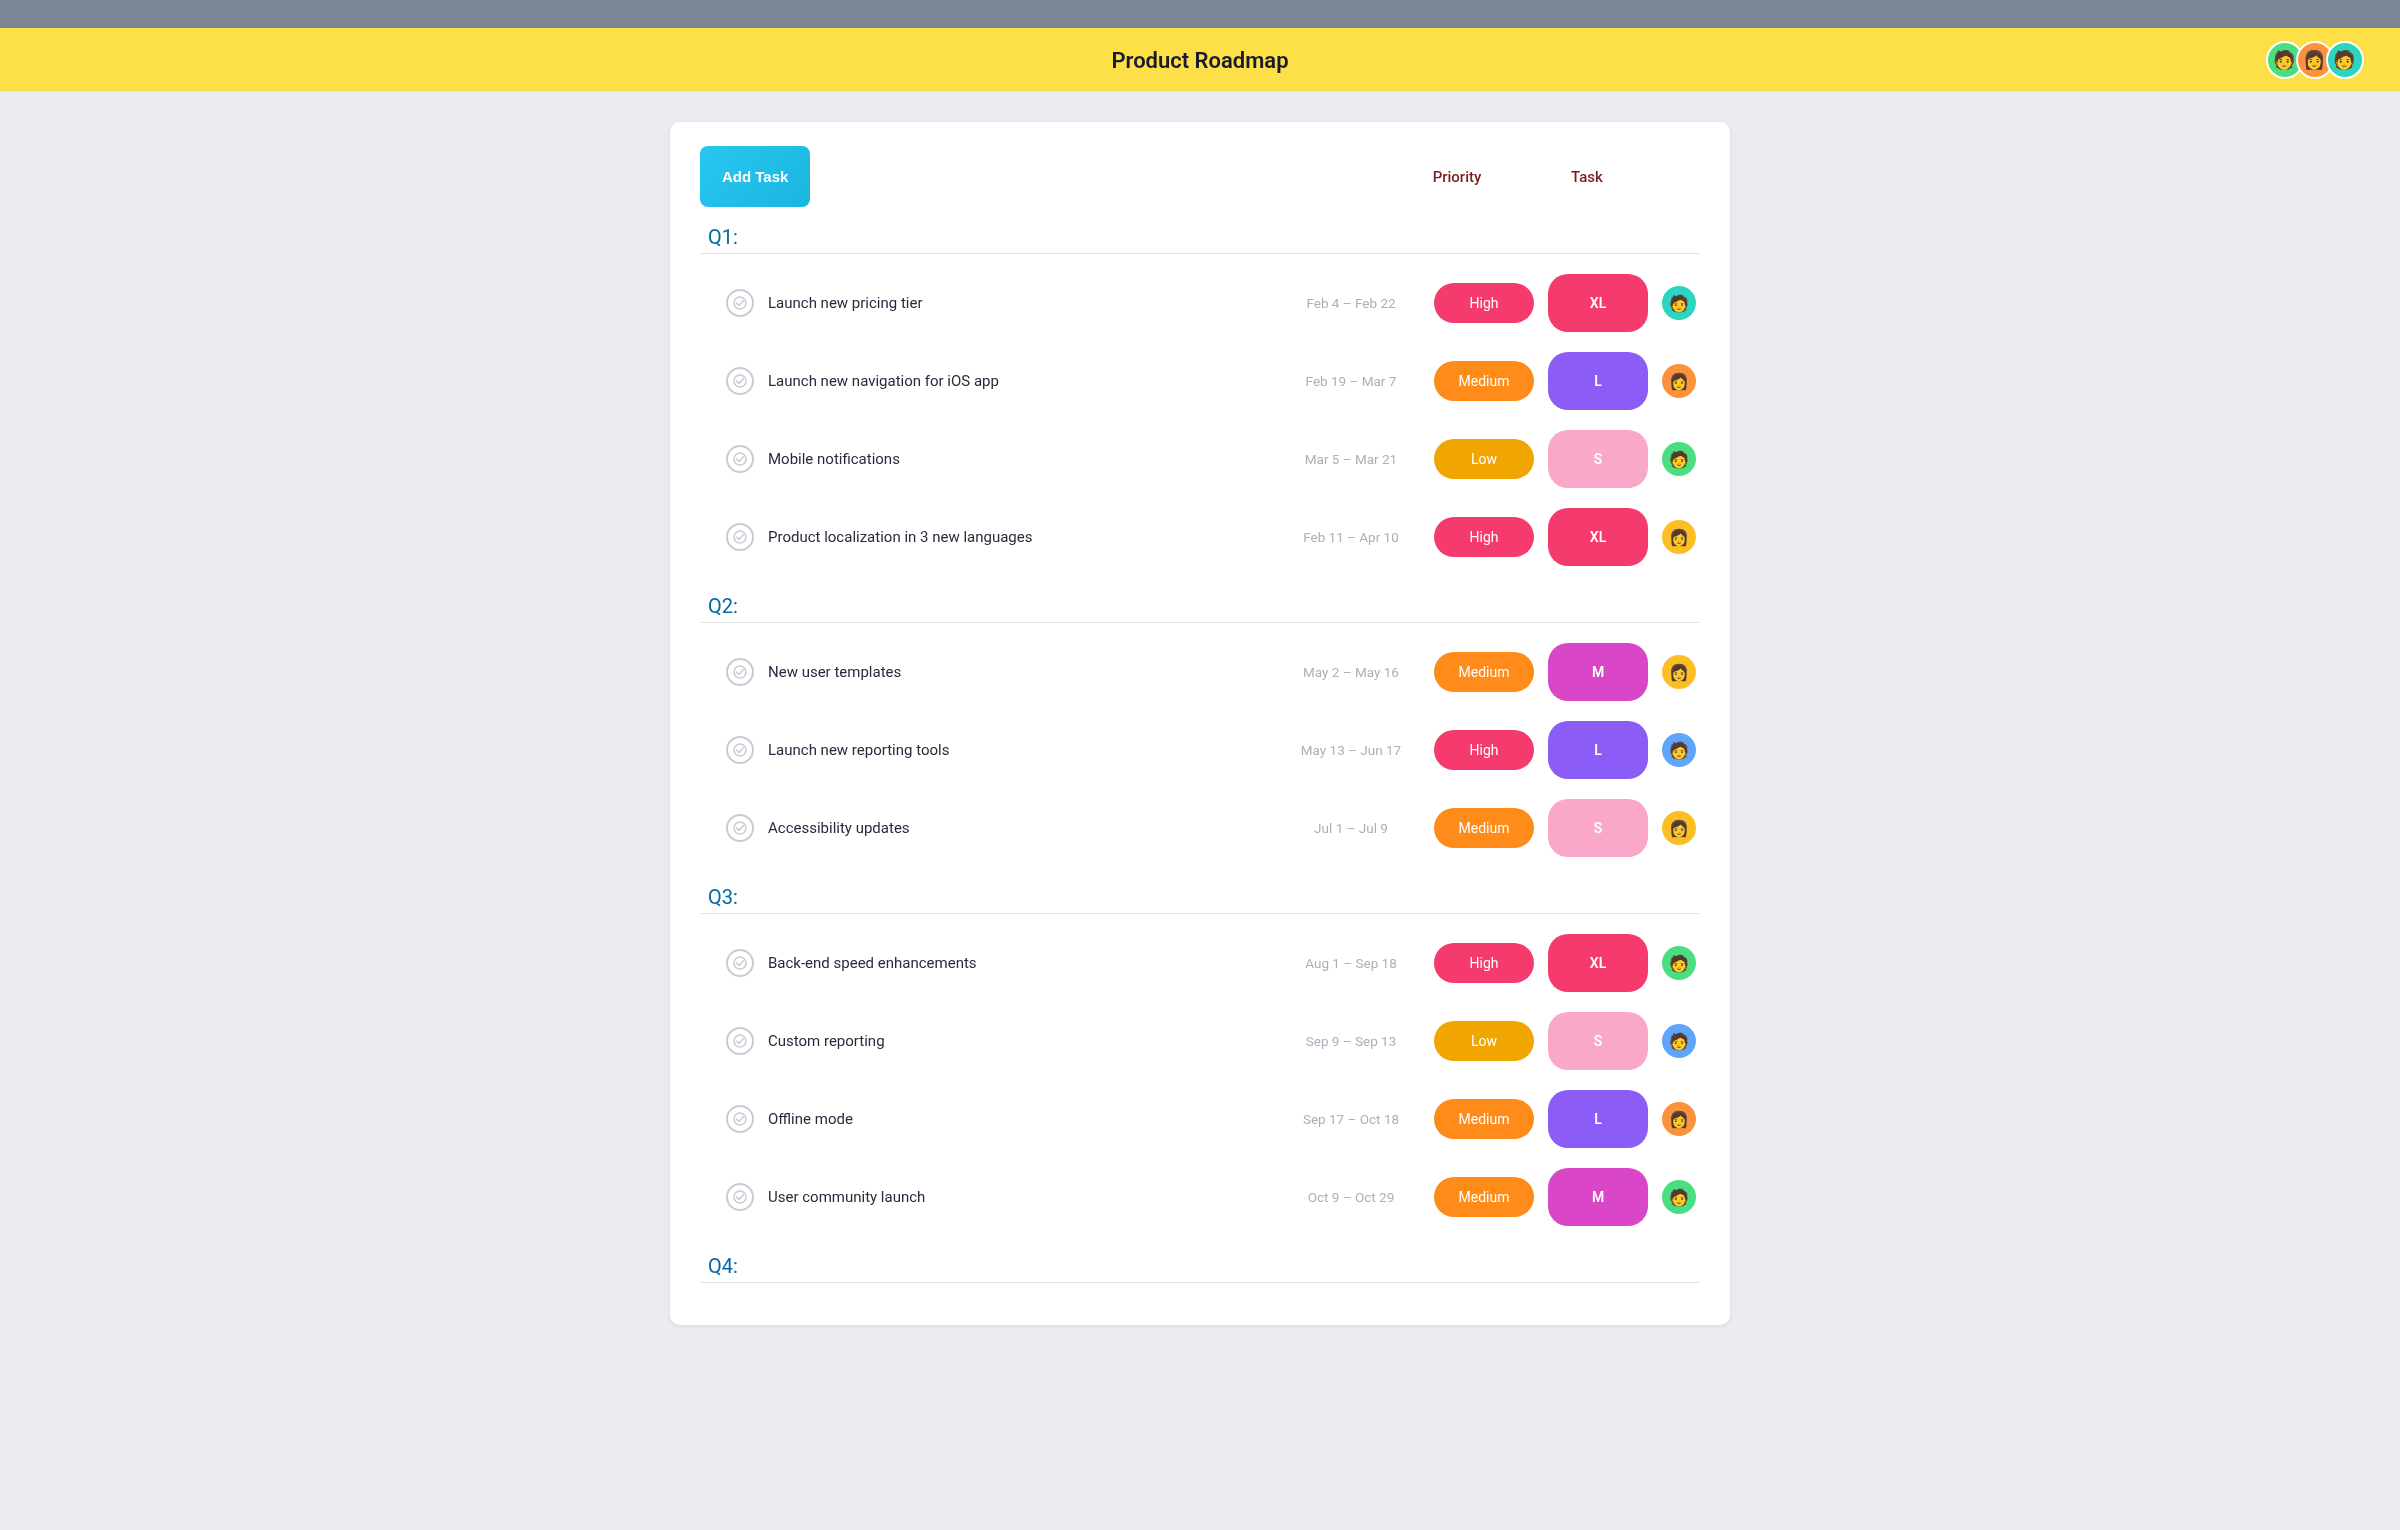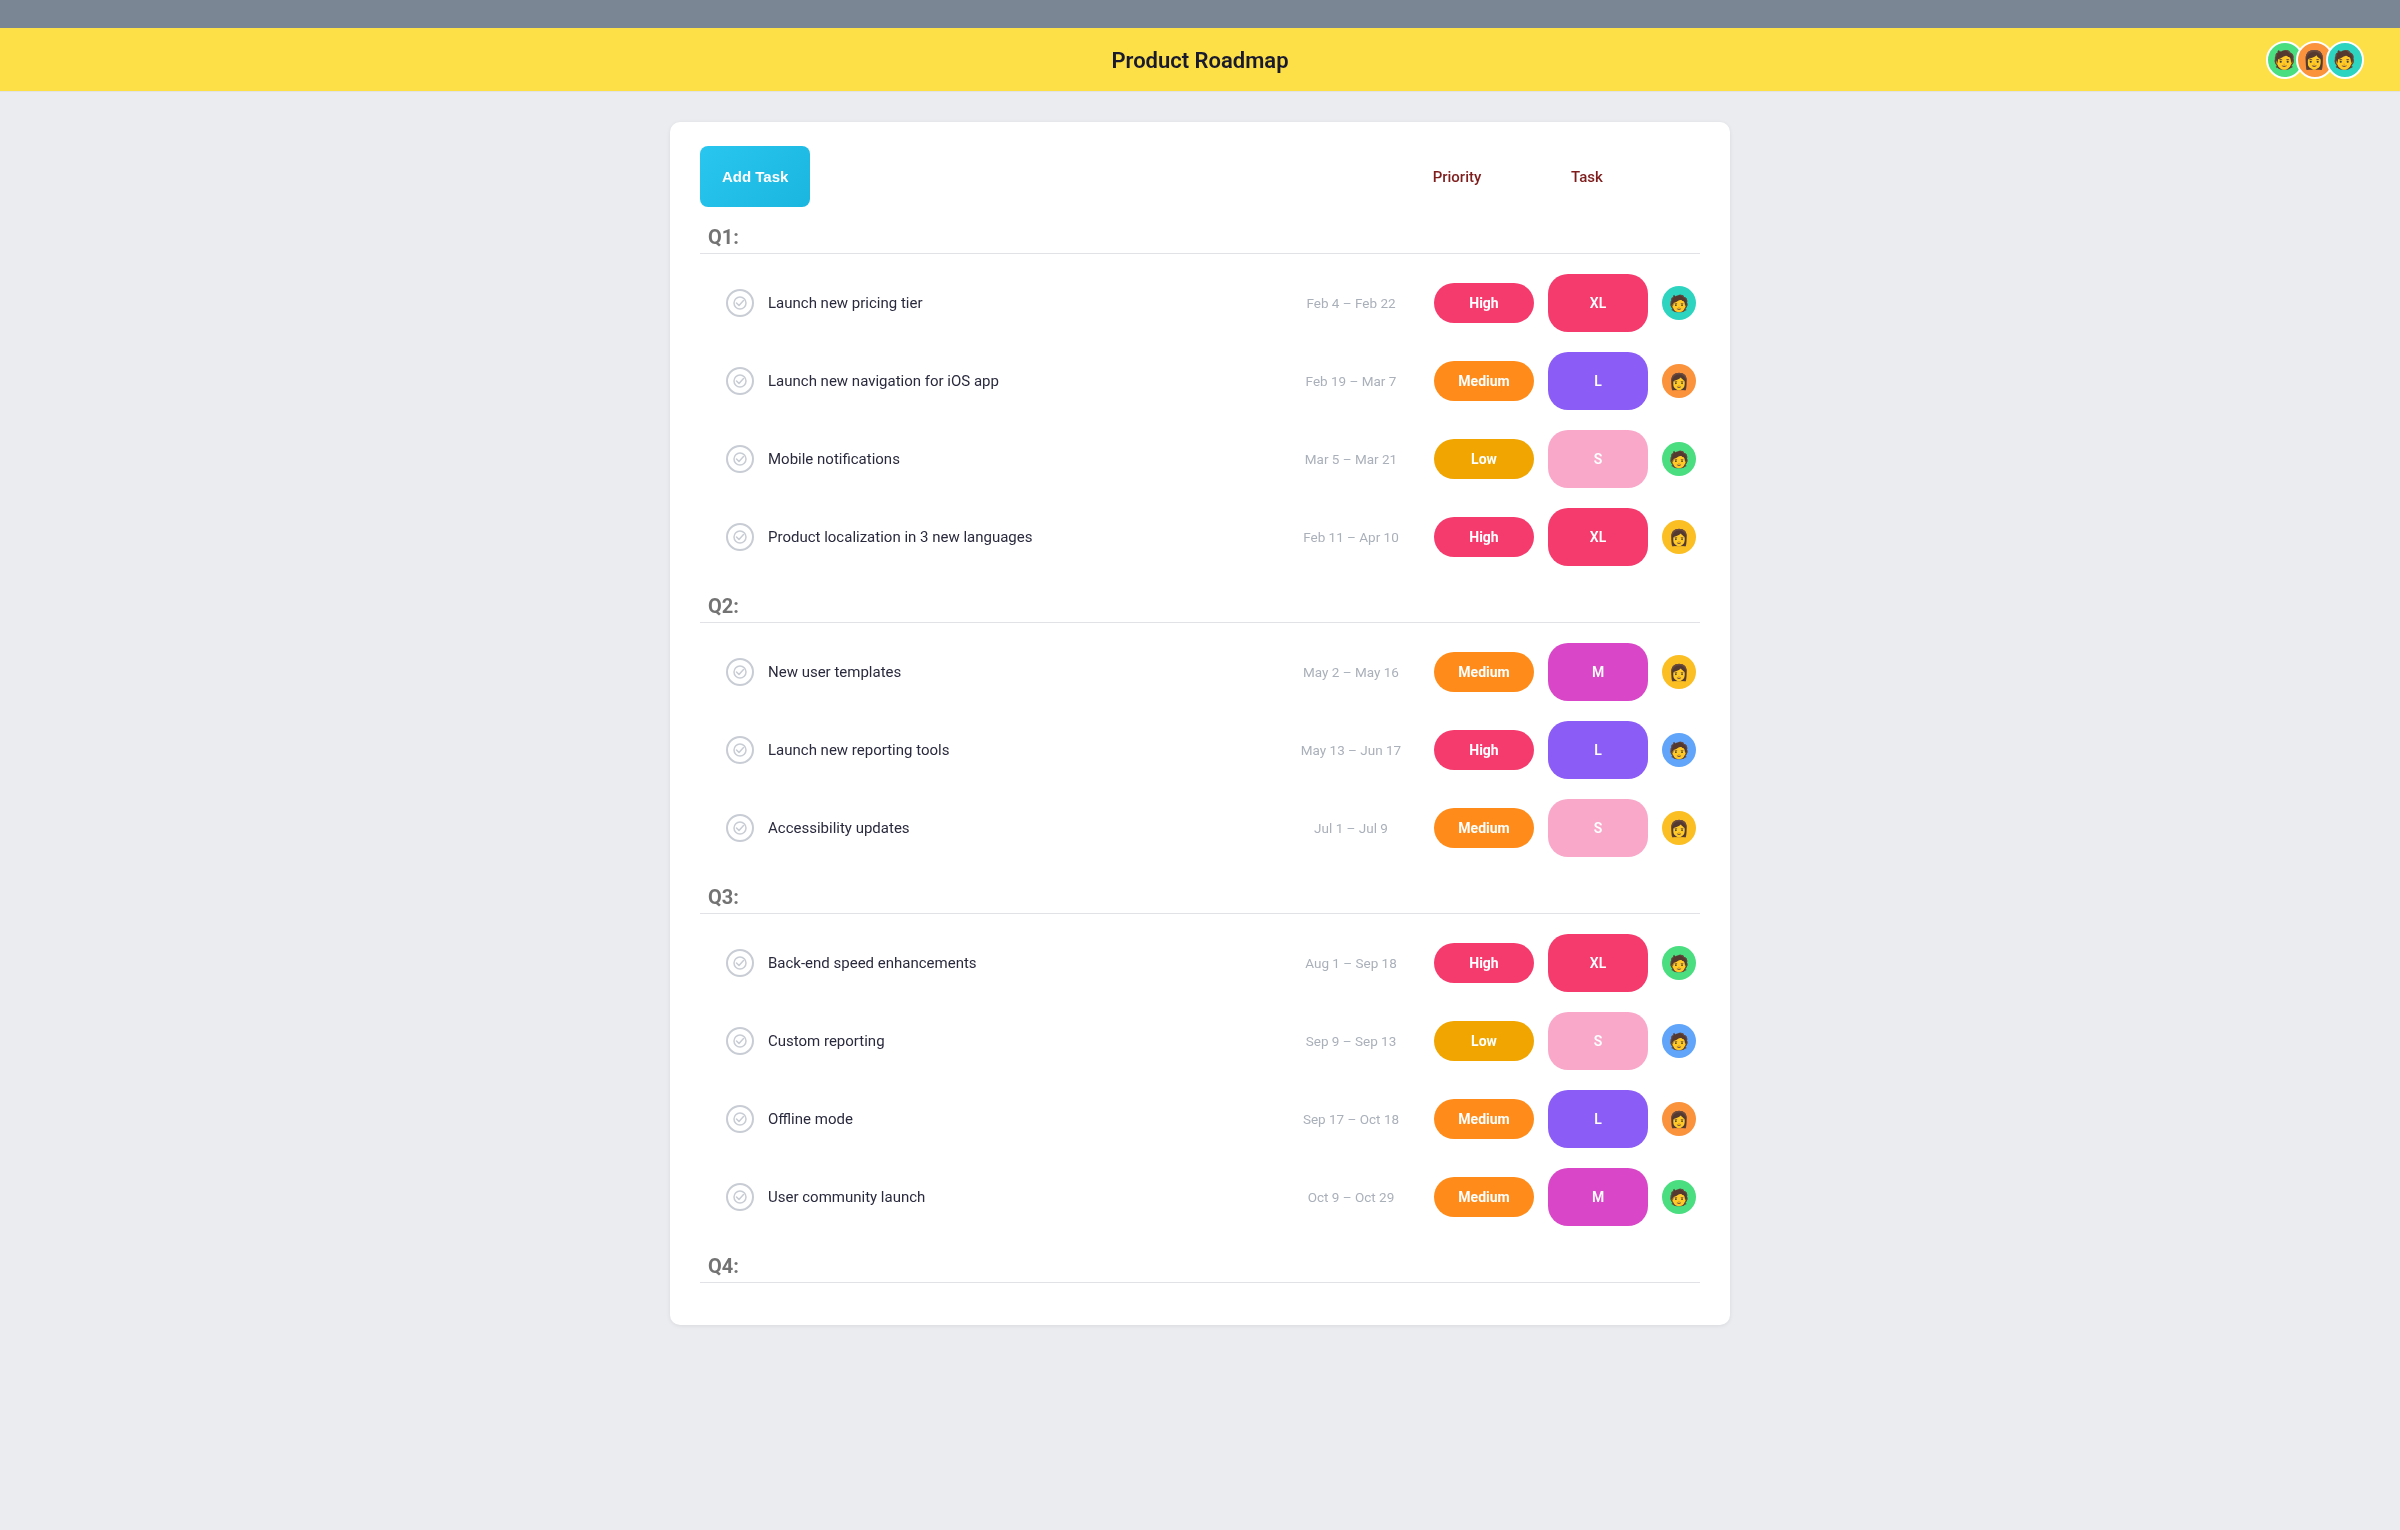--- a/index.html
+++ b/index.html
@@ -90,22 +90,22 @@
       width: 130px;
       text-align: center;
     }
     .section-divider {
       border: none;
       border-top: 1.5px solid #e0e2e6;
       margin: 4px 0 10px;
     }
     .quarter-label {
       font-size: 20px;
-      font-weight: 700;
-      color: #737373;
+      font-weight: 400;
+      color: #0369a1;
       margin: 18px 0 4px 8px;
     }
     .task-row {
       display: flex;
       align-items: center;
       padding: 10px 4px;
       position: relative;
     }
     .drag-handle {
       width: 18px;
@@ -140,21 +140,21 @@
       min-width: 130px;
       text-align: center;
       margin-right: 18px;
     }
     .priority-badge {
       width: 100px;
       text-align: center;
       border-radius: 20px;
       padding: 12px 0;
       font-size: 14px;
-      font-weight: 700;
+      font-weight: 400;
       color: #fff;
       margin-right: 14px;
     }
     .priority-high { background: #f53b6e; }
     .priority-medium { background: #ff8c1a; }
     .priority-low { background: #f0a500; }
     .size-badge {
       width: 100px;
       text-align: center;
       border-radius: 20px;

